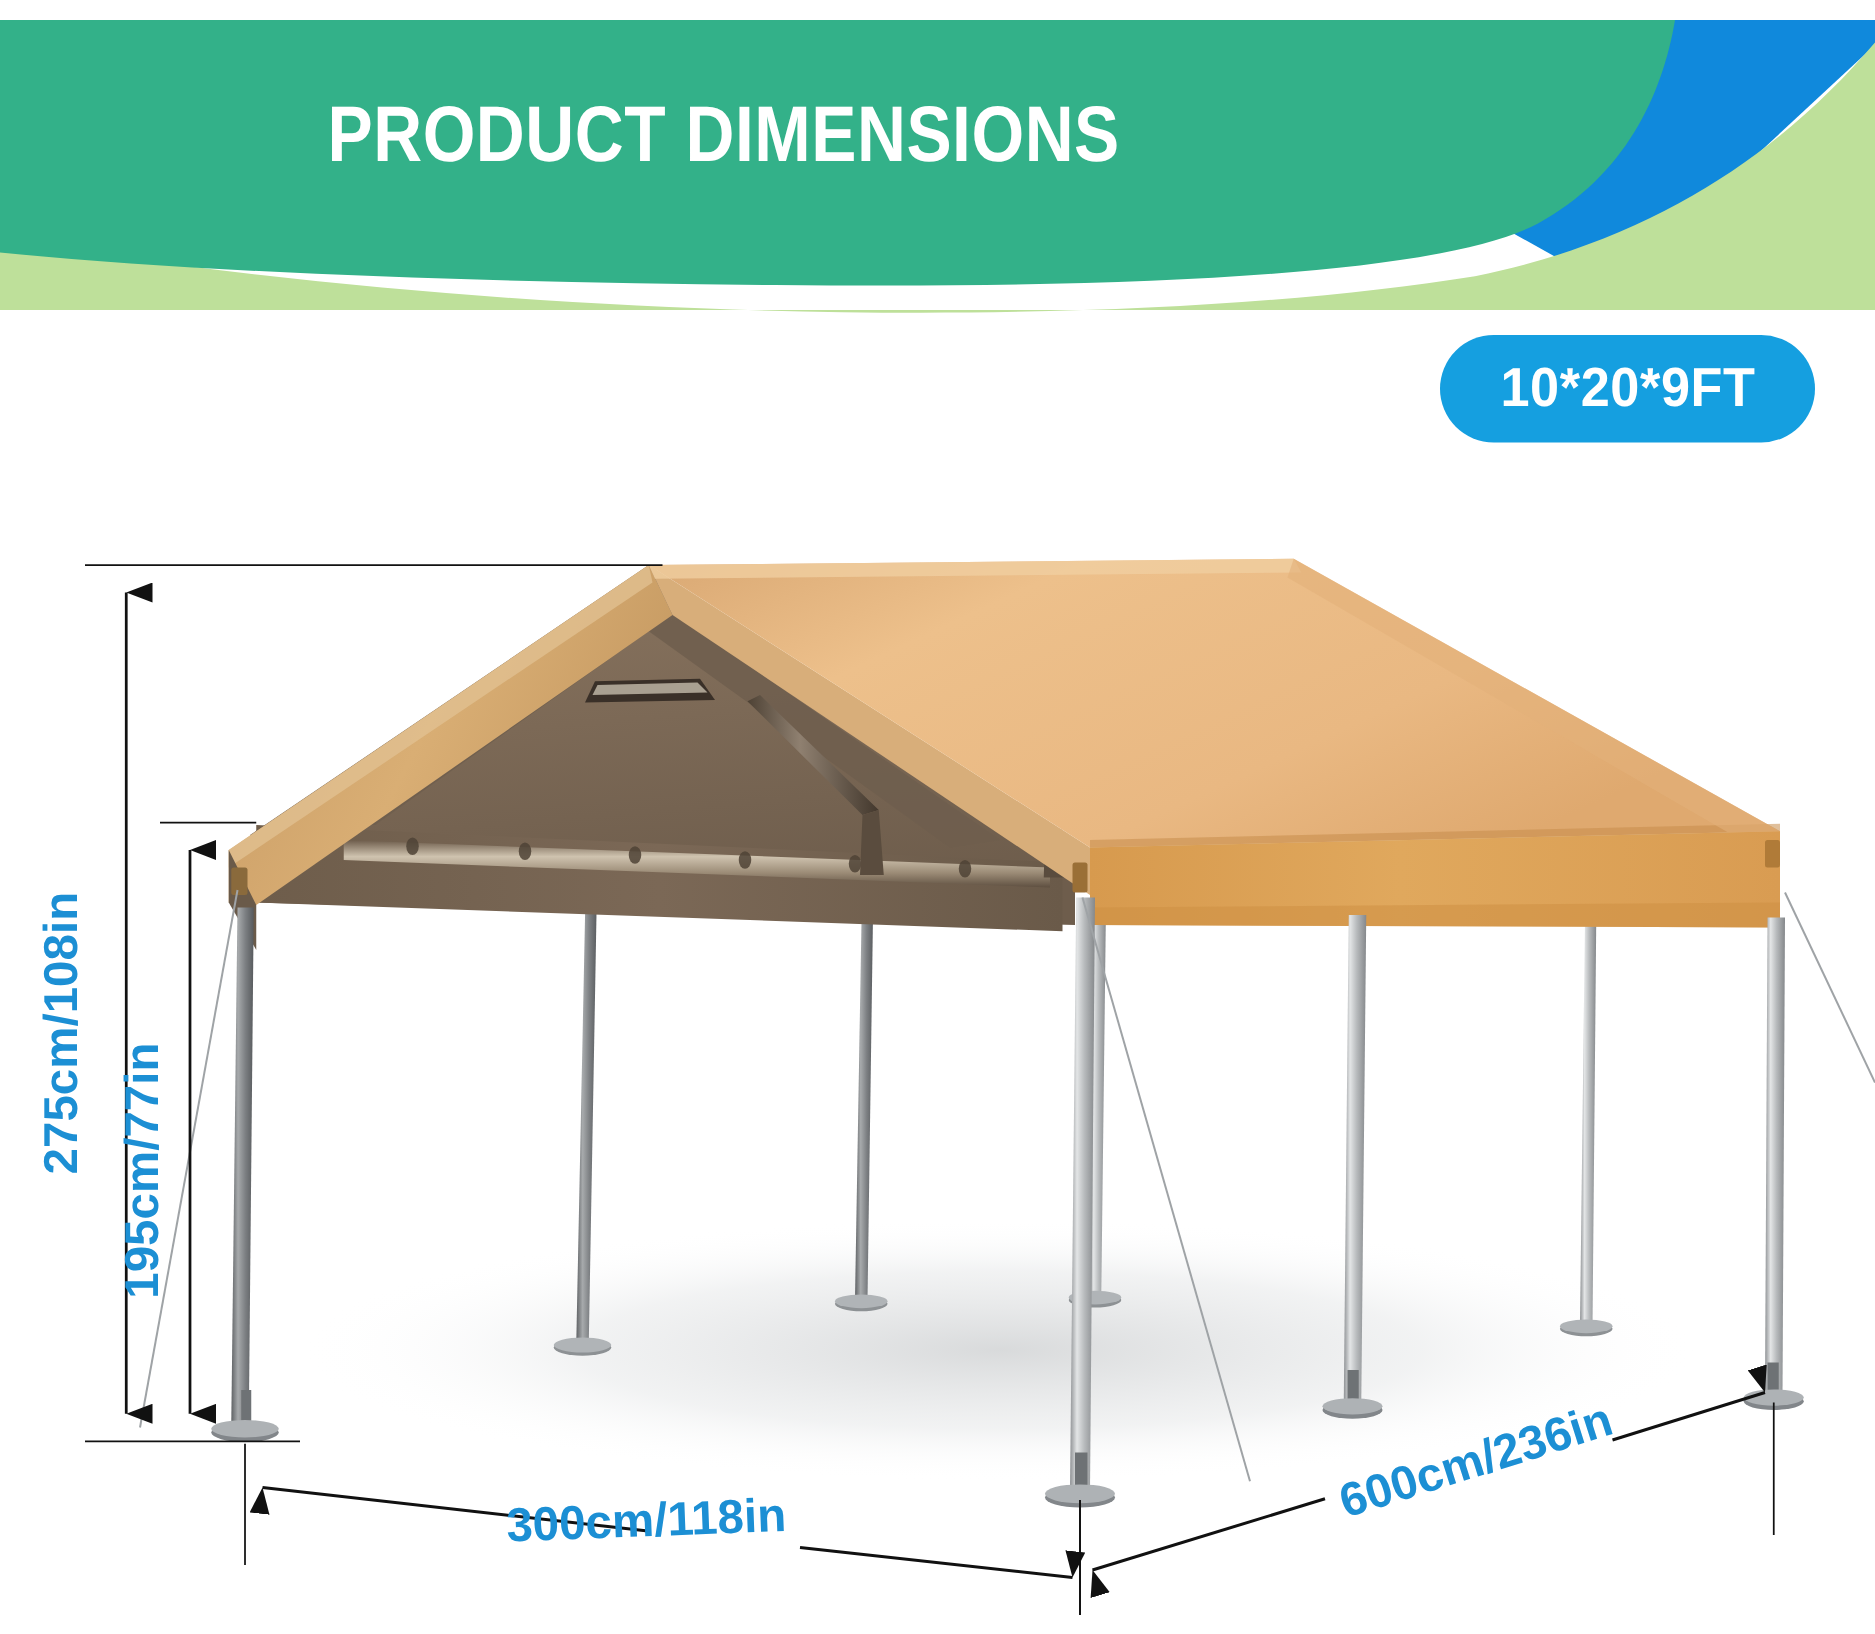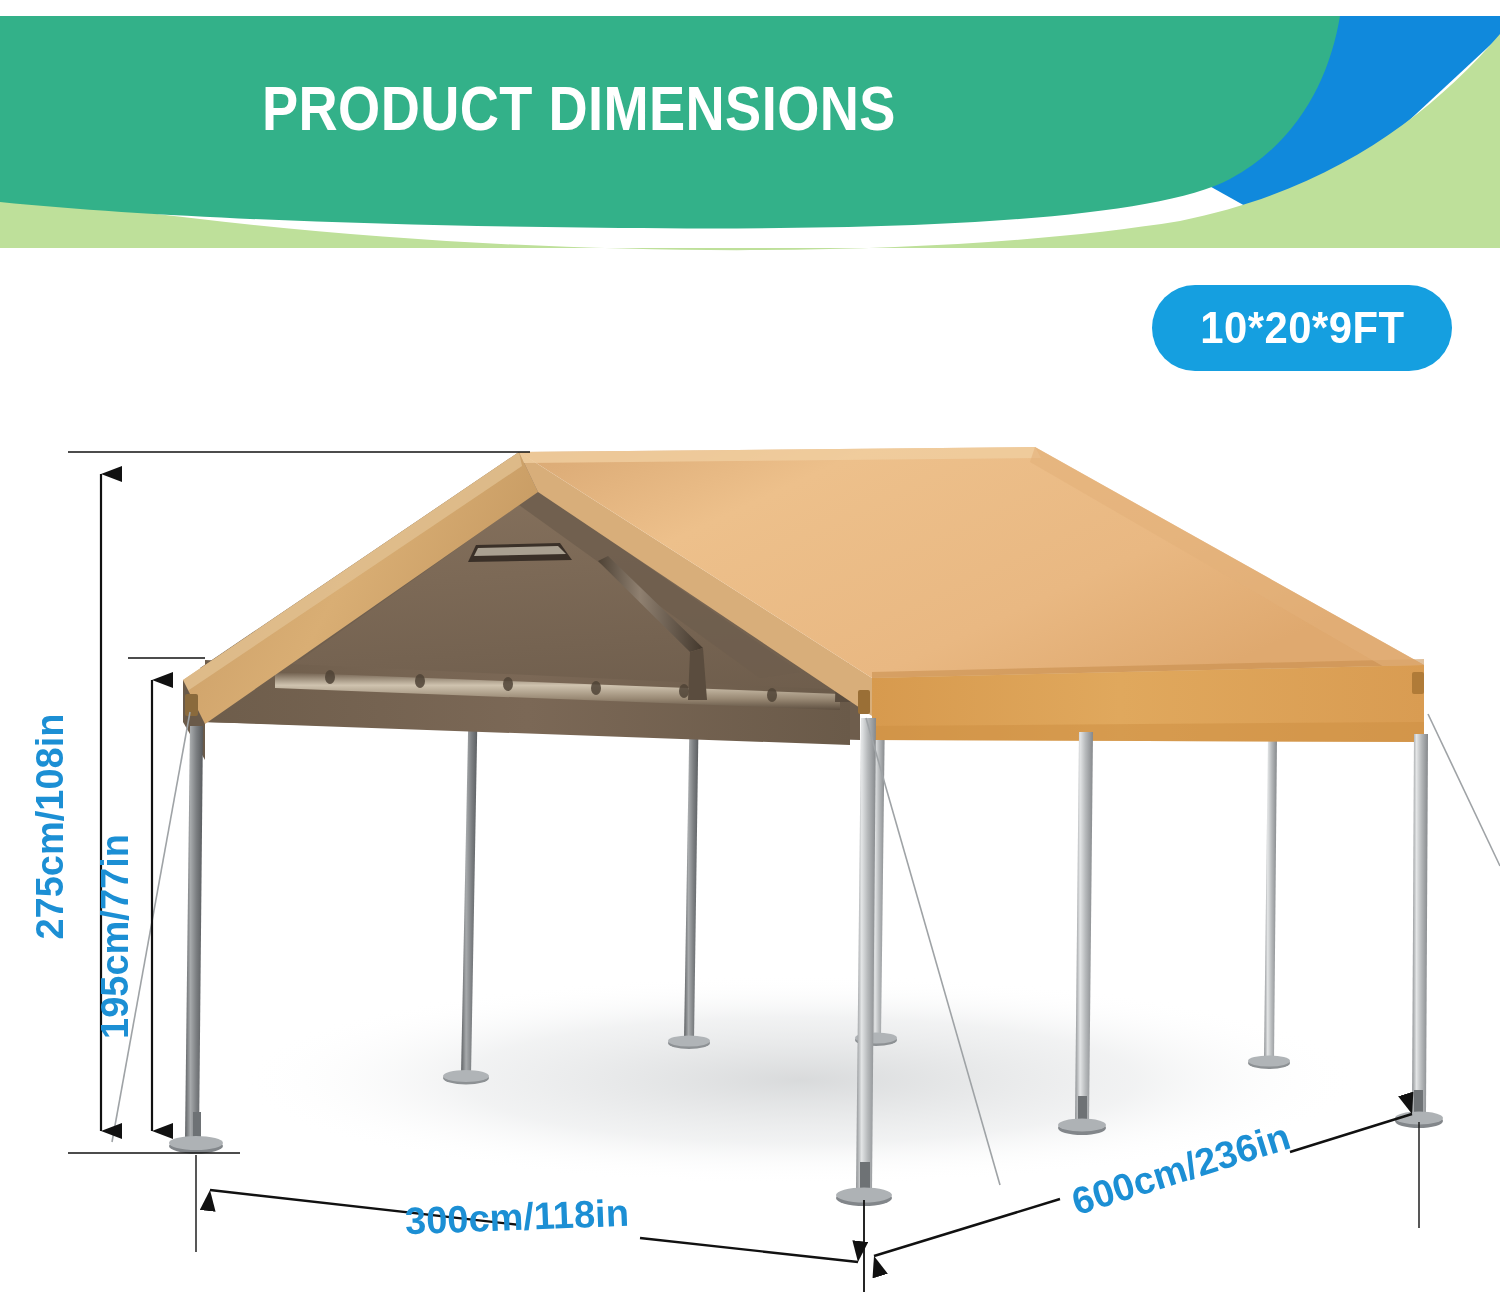--- a/index.html
+++ b/index.html
@@ -20,21 +20,21 @@
     transform:scaleX(0.86);transform-origin:left top;
     white-space:nowrap;
     font-family:"Liberation Sans", sans-serif;
   }
 
   
   #size-badge{
     position:absolute;left:1152px;top:268px;
     width:300px;height:86px;
     background:#159FE0;border-radius:44px;
-    display:flex;align-items:center;justify-content:center;margin-top:17px;
+    display:flex;align-items:center;justify-content:center;
   }
   #size-badge-label{
     color:#ffffff;font-size:44px;font-weight:bold;
     letter-spacing:0.5px;white-space:nowrap;
     transform:scaleX(0.95);
   }
 
   
   #carport-drawing{position:absolute;left:0;top:0;width:1500px;height:1307px;}
 

